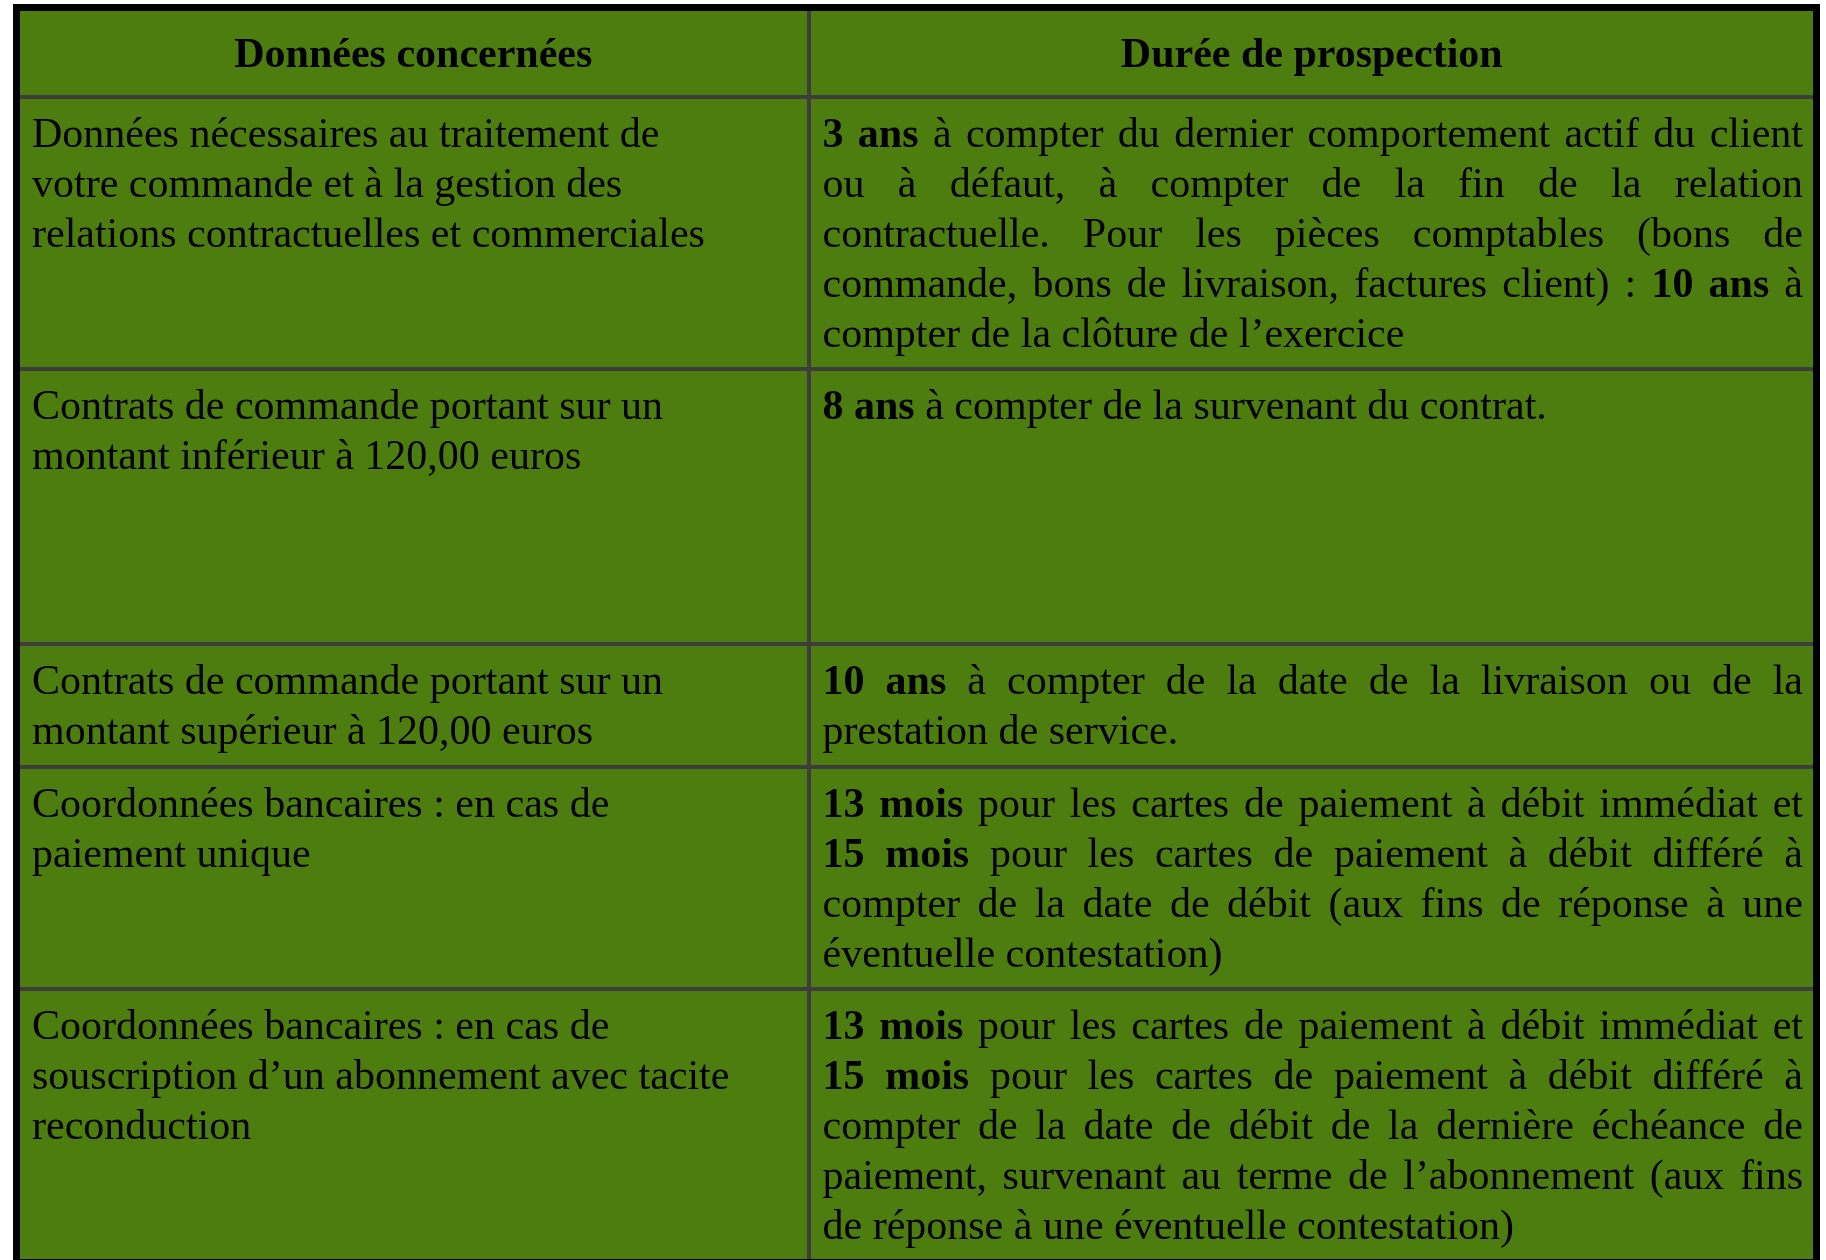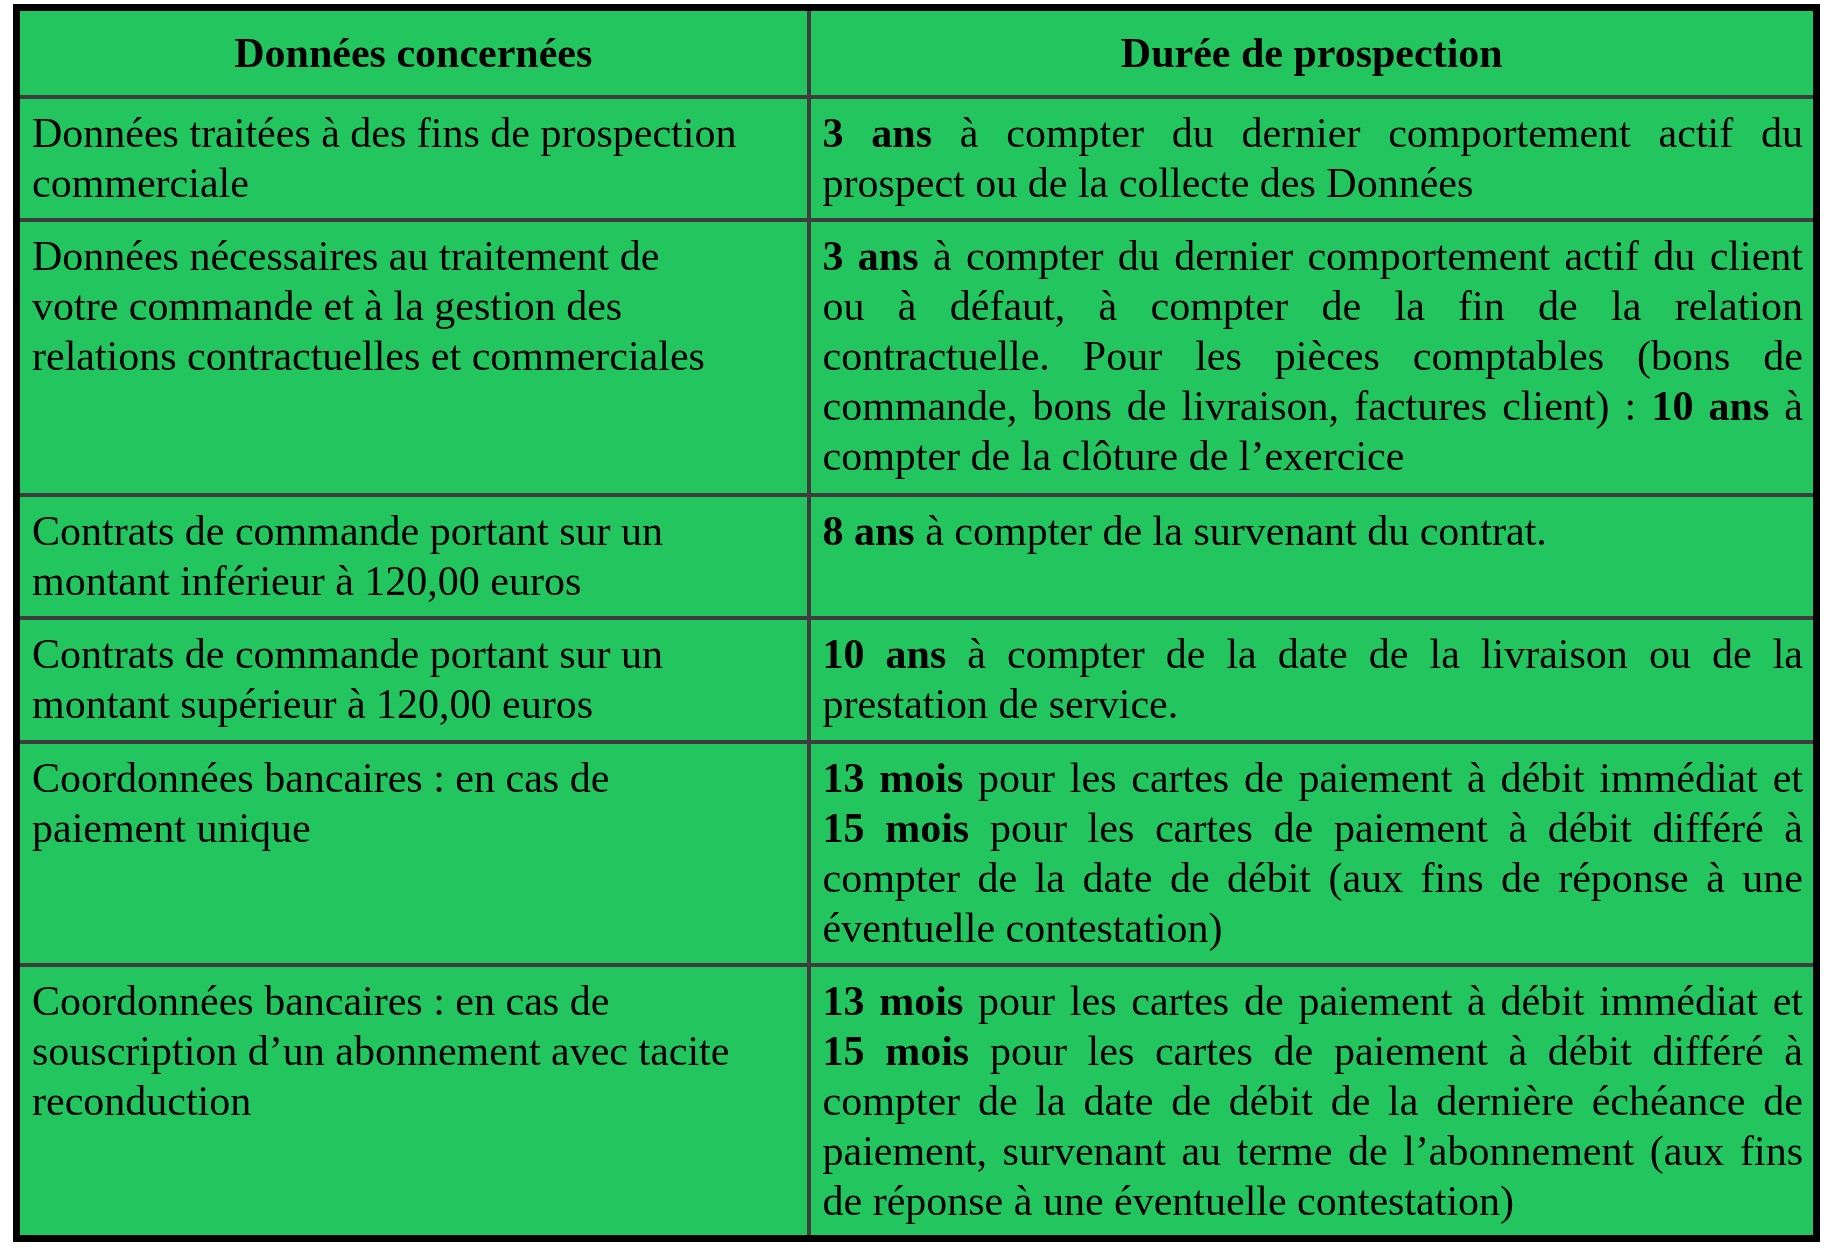--- a/index.html
+++ b/index.html
@@ -20,21 +20,21 @@
     width: 1800px;
     margin: 4px 0 0 13px;
     border: 7px solid #000000;
     background: #ffffff;
   }
   table.retention th,
   table.retention td {
     border: 4px solid #3d3d3d;
     font-size: 42px;
     line-height: 50px;
-    background: #22c55e;
+    background: #4d7c0f;
   }
   table.retention th {
     font-weight: bold;
     text-align: center;
     vertical-align: middle;
     height: 76px;
     padding: 4px 10px;
   }
   table.retention td {
     vertical-align: top;
@@ -68,25 +68,20 @@
     <col style="width:792px">
     <col style="width:1008px">
   </colgroup>
   <thead>
     <tr>
       <th>Données concernées</th>
       <th>Durée de prospection</th>
     </tr>
   </thead>
   <tbody>
-  <tr>
-    <td class="concern-cell">Données traitées à des fins de prospection
-commerciale</td>
-    <td class="duration-cell"><b>3 ans</b><span> à compter du dernier comportement actif du prospect ou de la collecte des Données</span></td>
-  </tr>
 
   <tr>
     <td class="concern-cell">Données nécessaires au traitement de
 votre commande et à la gestion des
 relations contractuelles et commerciales</td>
     <td class="duration-cell"><b>3 ans</b><span> à compter du dernier comportement actif du client ou à défaut, à compter de la fin de la relation contractuelle. Pour les pièces comptables (bons de commande, bons de livraison, factures client) : </span><b>10 ans</b><span> à compter de la clôture de l’exercice</span></td>
   </tr>
 
   <tr>
     <td class="concern-cell">Contrats de commande portant sur un

